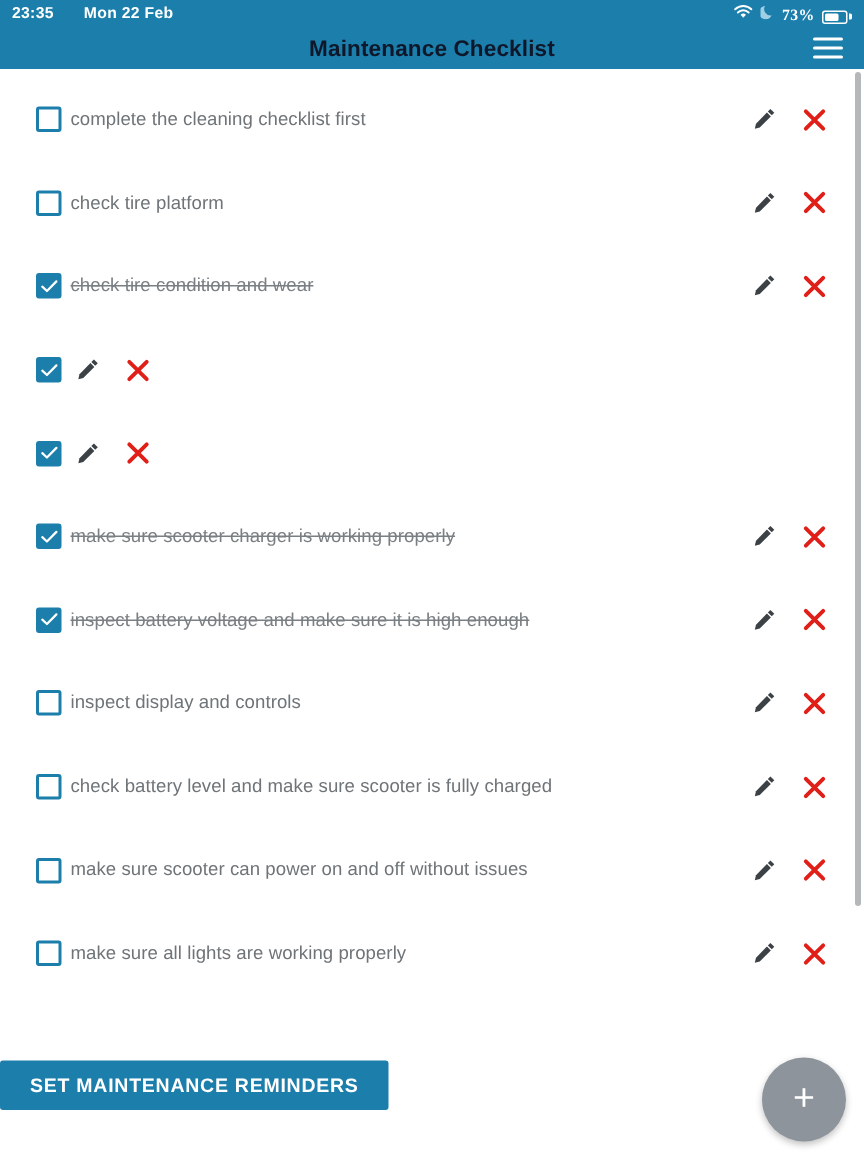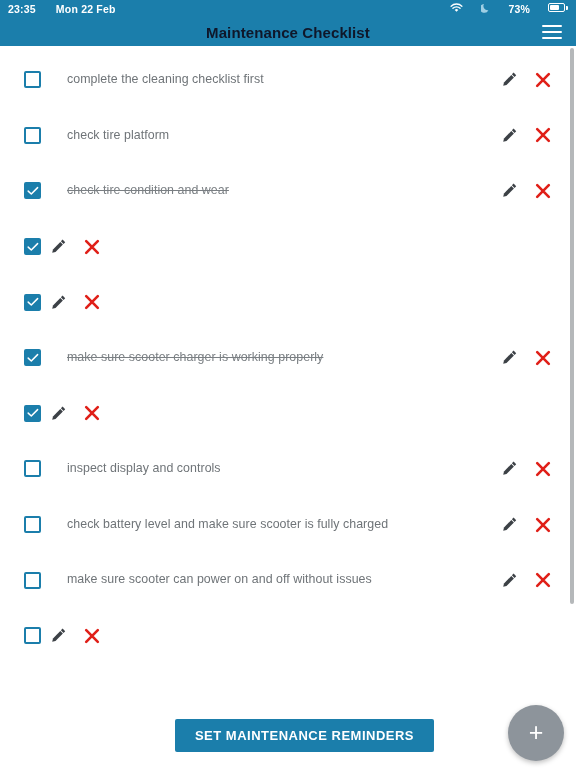--- a/index.html
+++ b/index.html
@@ -14,21 +14,21 @@
   .status-bar{
     height:18px; width:100%;
     background:#1b7eab;
     display:flex; align-items:center;
     padding:0 8px;
     color:#ffffff;
     font-size:10.5px; font-weight:bold;
     letter-spacing:.2px;
   }
   .status-left{ display:flex; align-items:center; gap:20px; }
-  .status-right{ margin-left:auto; display:flex; align-items:flex-start; gap:18px; }
+  .status-right{ margin-left:auto; display:flex; align-items:flex-end; gap:5px;font-family:Liberation Serif, serif; }
   .wifi-icon{ display:block; }
   .moon-icon{ display:block; }
   .battery-icon{ display:flex; align-items:center; }
   .battery-body{
     width:17px; height:9px;
     border:1.2px solid #ffffff; border-radius:2px;
     padding:1px; display:flex; align-items:center;
   }
   .battery-fill{ height:100%; width:73%; background:#ffffff; border-radius:1px; }
   .battery-cap{ width:2px; height:4px; background:#ffffff; border-radius:0 1px 1px 0; margin-left:1px; }
@@ -75,21 +75,21 @@
     border:2px solid #1b7eab;
     background:#ffffff;
     display:flex; align-items:center; justify-content:center;
     cursor:pointer;
   }
   .cb.checked{ background:#1b7eab; border-color:#1b7eab; }
   .cb .tick{ display:none; }
   .cb.checked .tick{ display:block; }
   .todo-text{
     flex:1 1 auto;
-    margin-left:26px; margin-right:10px;
+    margin-left:6px; margin-right:10px;
     font-size:12.4px;
     color:#6f7478;
     line-height:15.5px;
     letter-spacing:.05px;
   }
   .todo-row.done .todo-text{ text-decoration:line-through; color:#7a7f83; }
   .icon-btn{
     flex:0 0 auto;
     width:34px; height:34px;
     display:flex; align-items:center; justify-content:center;
@@ -109,22 +109,22 @@
     box-shadow:0 2px 5px rgba(0,0,0,.25);
     cursor:pointer; z-index:5;
   }
   .fab .plus{
     color:#ffffff; font-size:25px; font-weight:300; line-height:1;
     margin-top:-2px;
   }
 
   
   .cta-wrap{
-    position:absolute; left:0; right:0; bottom:16px;
-    display:flex; justify-content:center;padding-left:33px;
+    position:absolute; left:0; right:0; bottom:28px;
+    display:flex; 
   }
   .cta-btn{
     background:#1b7eab; color:#ffffff;
     border:none; border-radius:2px;
     padding:9px 20px;
     font-family:"Liberation Sans", sans-serif;
     font-size:13px; font-weight:bold;
     letter-spacing:.5px;
     cursor:pointer;
   }
@@ -285,20 +285,21 @@
             <path d="M2.2 2.2 L13.8 13.8 M13.8 2.2 L2.2 13.8" stroke="#e01f18" stroke-width="2.6" stroke-linecap="round"></path>
           </svg>
         </div>
       </div>
       <div class="todo-row done">
         <div class="cb checked">
           <svg class="tick" width="12" height="10" viewBox="0 0 12 10">
             <path d="M1.2 5.1 L4.3 8.0 L10.6 1.6" stroke="#fff" stroke-width="1.5" fill="none" stroke-linecap="round" stroke-linejoin="round"></path>
           </svg>
         </div>
+        <div class="todo-text">inspect battery voltage and make sure it is high enough</div>
         <div class="icon-btn edit-icon">
           <svg width="17" height="17" viewBox="0 0 17 17">
             <path d="M12.6 1.6 l2.6 2.6 -1.7 1.7 -2.6 -2.6 z" fill="#3c4146"></path>
             <path d="M10.3 4.0 l2.6 2.6 -7.4 7.4 -3.3 0.8 0.8 -3.3 z" fill="#3c4146"></path>
           </svg>
         </div>
         <div class="icon-btn delete-icon">
           <svg width="16" height="16" viewBox="0 0 16 16">
             <path d="M2.2 2.2 L13.8 13.8 M13.8 2.2 L2.2 13.8" stroke="#e01f18" stroke-width="2.6" stroke-linecap="round"></path>
           </svg>
@@ -344,20 +345,21 @@
           </svg>
         </div>
         <div class="icon-btn delete-icon">
           <svg width="16" height="16" viewBox="0 0 16 16">
             <path d="M2.2 2.2 L13.8 13.8 M13.8 2.2 L2.2 13.8" stroke="#e01f18" stroke-width="2.6" stroke-linecap="round"></path>
           </svg>
         </div>
       </div>
       <div class="todo-row">
         <div class="cb"></div>
+        <div class="todo-text">make sure all lights are working properly</div>
         <div class="icon-btn edit-icon">
           <svg width="17" height="17" viewBox="0 0 17 17">
             <path d="M12.6 1.6 l2.6 2.6 -1.7 1.7 -2.6 -2.6 z" fill="#3c4146"></path>
             <path d="M10.3 4.0 l2.6 2.6 -7.4 7.4 -3.3 0.8 0.8 -3.3 z" fill="#3c4146"></path>
           </svg>
         </div>
         <div class="icon-btn delete-icon">
           <svg width="16" height="16" viewBox="0 0 16 16">
             <path d="M2.2 2.2 L13.8 13.8 M13.8 2.2 L2.2 13.8" stroke="#e01f18" stroke-width="2.6" stroke-linecap="round"></path>
           </svg>

